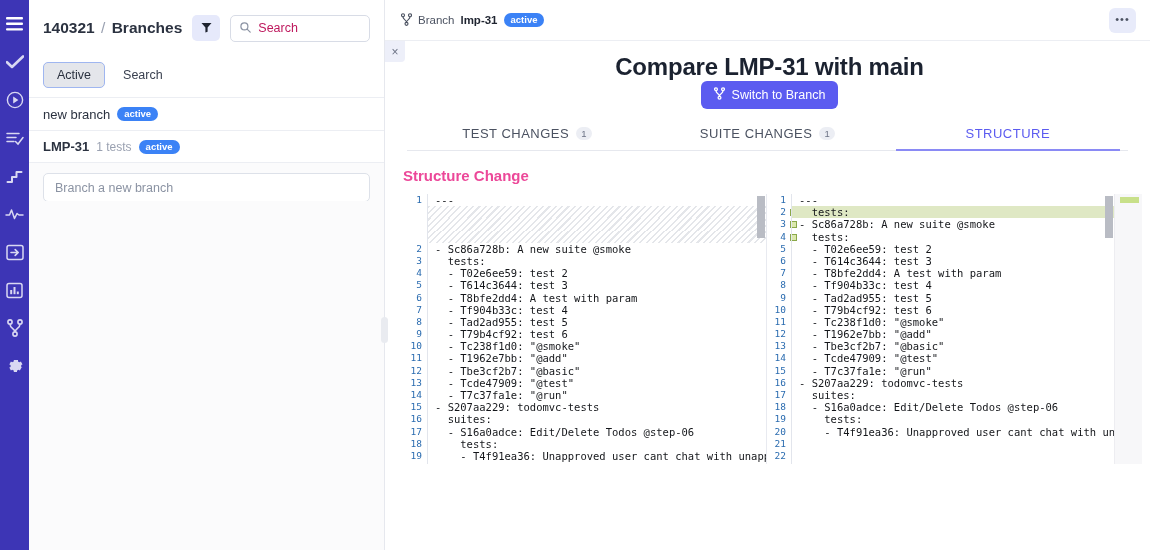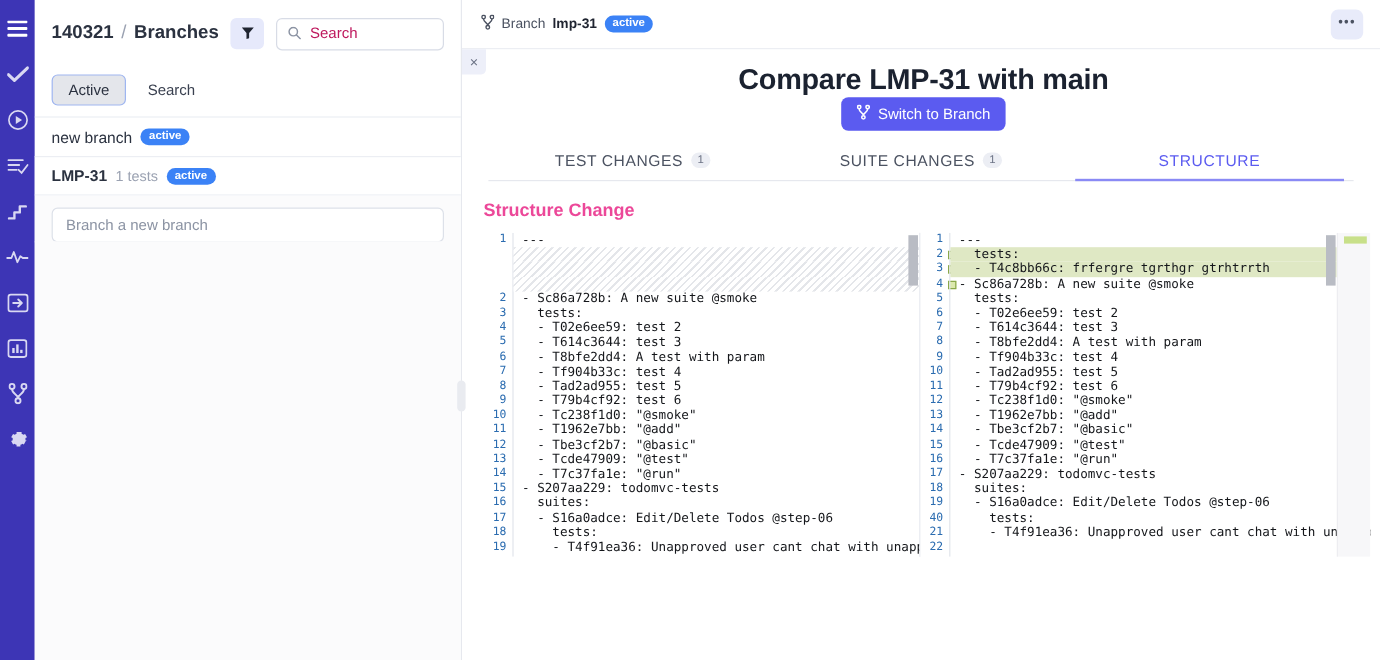--- a/index.html
+++ b/index.html
@@ -440,28 +440,27 @@
             <div class="ln">10</div>
             <div class="ln">11</div>
             <div class="ln">12</div>
             <div class="ln">13</div>
             <div class="ln">14</div>
             <div class="ln">15</div>
             <div class="ln">16</div>
             <div class="ln">17</div>
             <div class="ln">18</div>
             <div class="ln">19</div>
-            <div class="ln">40</div>
+            <div class="ln">20</div>
             <div class="ln">21</div>
             <div class="ln">22</div>
           </div>
         <div class="code-col" id="cr" style="right:28px">
             <div class="cl">---</div>
             <div class="cl add">  tests:</div>
-            <div class="cl add">  - T4c8bb66c: frfergre tgrthgr gtrhtrrth</div>
             <div class="cl">- Sc86a728b: A new suite @smoke</div>
             <div class="cl">  tests:</div>
             <div class="cl">  - T02e6ee59: test 2</div>
             <div class="cl">  - T614c3644: test 3</div>
             <div class="cl">  - T8bfe2dd4: A test with param</div>
             <div class="cl">  - Tf904b33c: test 4</div>
             <div class="cl">  - Tad2ad955: test 5</div>
             <div class="cl">  - T79b4cf92: test 6</div>
             <div class="cl">  - Tc238f1d0: "@smoke"</div>
             <div class="cl">  - T1962e7bb: "@add"</div>

